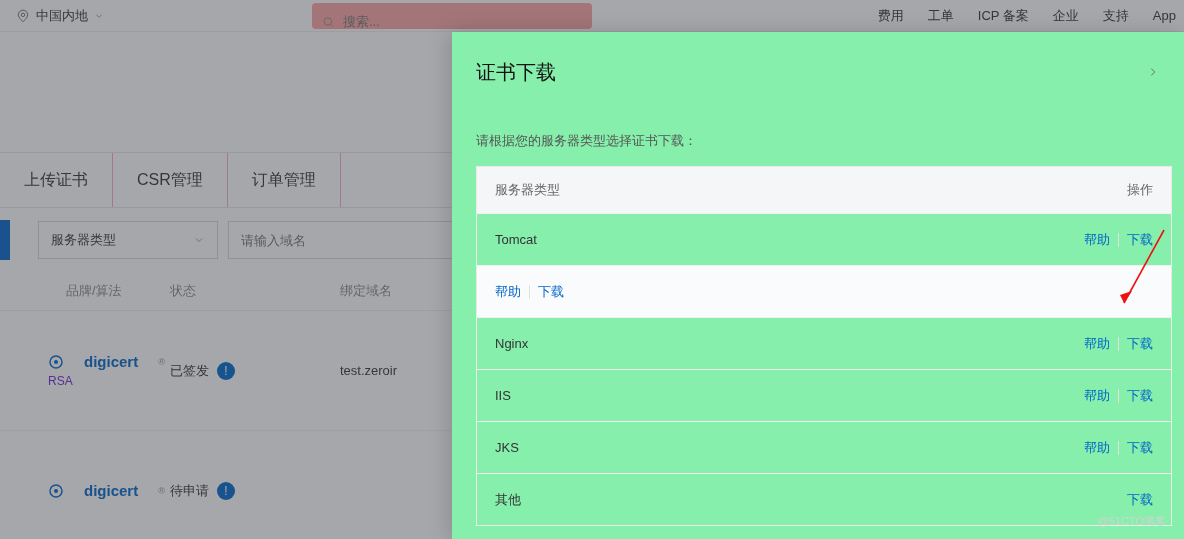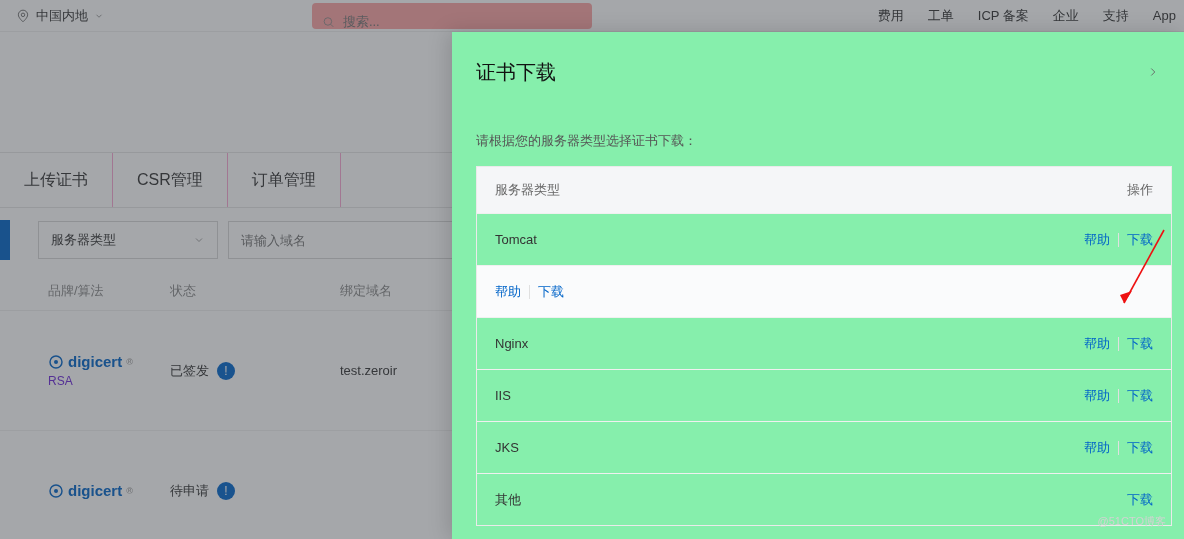--- a/index.html
+++ b/index.html
@@ -23,26 +23,26 @@
   
   .bgpage { position: absolute; left: 0; right: 0; top: 32px; bottom: 0; background: #fff; }
   .tabsrow { display: flex; align-items: center; border-top: 1px solid #e6e6e6; border-bottom: 1px solid #e6e6e6; margin-top: 120px; }
   .tab { height: 54px; line-height: 54px; padding: 0 24px; border-right: 1px solid #f9a8d4; font-size: 16px; color: #333; cursor: pointer; }
   .filtersrow { display: flex; align-items: center; padding: 12px 0; gap: 10px; }
   .blueblock { width: 10px; height: 40px; background: #0064c8; }
   .select { width: 180px; height: 38px; border: 1px solid #d8d8d8; background: #fff; display: flex; align-items: center; justify-content: space-between; padding: 0 12px; font-size: 13px; color: #333; margin-left: 18px; }
   .select .chev2 { width: 12px; height: 12px; }
   .domaininput { width: 230px; height: 38px; border: 1px solid #d8d8d8; background: #fff; padding: 0 12px; font-size: 13px; color: #8b5cf6; outline: none; }
   .tablehdr { display: flex; align-items: center; color: #888; font-size: 13px; padding: 10px 0; border-bottom: 1px solid #eee; }
-  .col-brand { width: 170px; padding-left: 48px; }
+  .col-brand { width: 170px; padding-left: 66px; }
   .col-status { width: 170px; }
   .col-domain { flex: 1; }
   .tablerow { display: flex; align-items: center; height: 120px; border-bottom: 1px solid #f0f0f0; font-size: 13px; }
   .brandcell { padding-left: 48px; width: 170px; }
-  .brandlogo { color: #0064c8; font-weight: 600; font-size: 15px; display: flex; align-items: center; gap: 4px; }
+  .brandlogo { color: #0064c8; font-weight: 600; font-size: 15px; display: flex; align-items: center; gap: 20px; }
   .brandlogo .trade { font-size: 9px; color: #aaa; vertical-align: top; }
   .brandlogo svg { width: 16px; height: 16px; }
   .algo { font-size: 12px; color: #6d28d9; margin-top: 4px; }
   .statuscell { width: 170px; display: flex; align-items: center; gap: 8px; color: #333; }
   .statusicon { width: 18px; height: 18px; border-radius: 50%; background: #0066cc; color: #fff; font-size: 12px; display: flex; align-items: center; justify-content: center; }
   .domaincell { color: #333; }
 
   
   .overlay { position: absolute; inset: 0; background: rgba(55,60,66,0.45); }
   .panel { position: absolute; top: 32px; right: 0; bottom: 0; width: 732px; background: #86efac; box-shadow: -4px 0 20px rgba(0,0,0,0.15); display: flex; flex-direction: column; }

